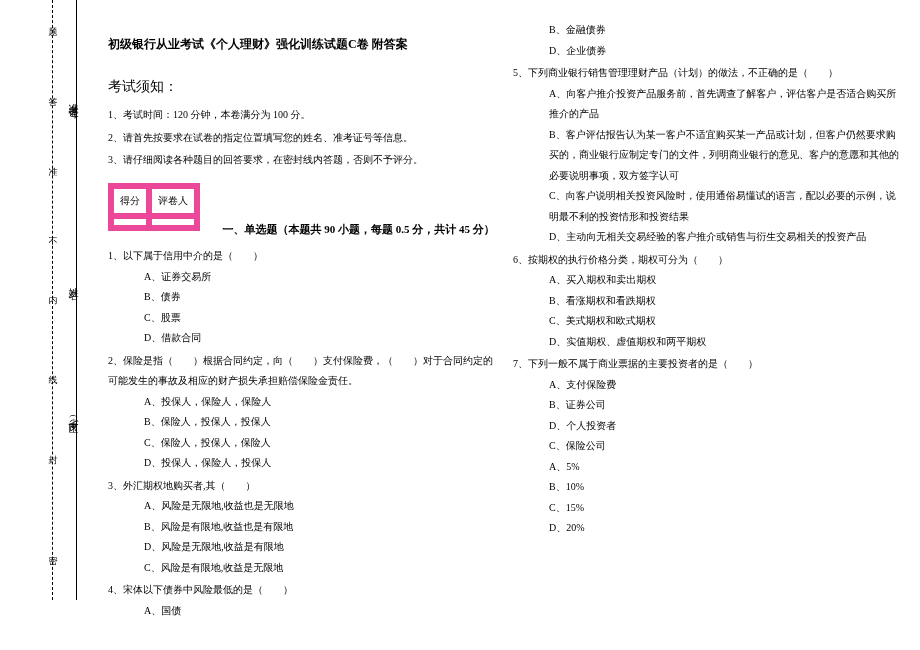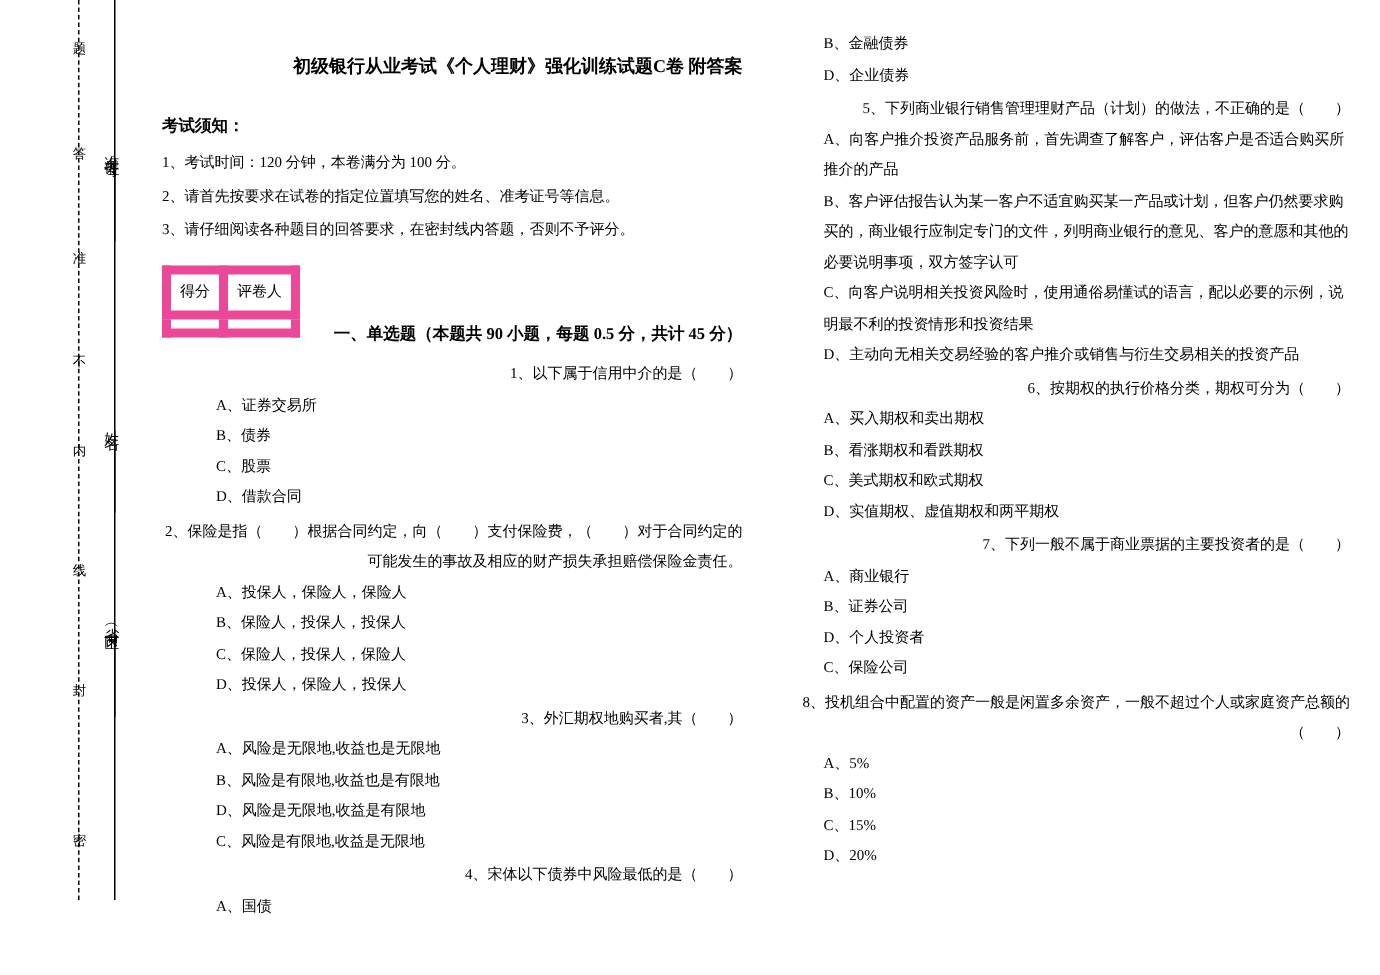--- a/index.html
+++ b/index.html
@@ -68,28 +68,28 @@
       bottom: 30px;
       display: flex;
       gap: 18px;
     }
     .col {
       flex: 1;
       line-height: 2.05;
       font-size: 10px;
     }
     .title {
-      text-align: right;
+      text-align: left;
       font-weight: bold;
       font-size: 12px;
       margin: 12px 0 16px 0;
     }
     .sect-head {
-      font-weight: bold;
-      font-size: 11px;
+      font-weight: normal;
+      font-size: 14px;
       margin-bottom: 4px;
     }
     .instr { margin-bottom: 2px; }
     .score-table {
       display: inline-block;
       border-collapse: collapse;
       margin-top: 6px;
       font-size: 10px;
     }
     .score-table td {
@@ -99,21 +99,21 @@
       height: 12px;
     }
     .section-title {
       display: inline-block;
       font-weight: bold;
       font-size: 11px;
       margin-left: 20px;
       vertical-align: middle;
     }
     .section-row { margin: 6px 0 6px 0; }
-    .q { margin-top: 2px; text-align: right; }
+    .q { margin-top: 2px; }
     .opt { padding-left: 36px; font-family: Liberation Serif, serif; }
     .opt-wide { padding-left: 0; }
     .footer {
       position: absolute;
       bottom: 6px;
       left: 0; right: 0;
       text-align: center;
       font-size: 10px;
     }
   </style>
@@ -203,26 +203,25 @@
       <div class="opt">C、向客户说明相关投资风险时，使用通俗易懂试的语言，配以必要的示例，说明最不利的投资情形和投资结果</div>
       <div class="opt">D、主动向无相关交易经验的客户推介或销售与衍生交易相关的投资产品</div>
 
       <div class="q">6、按期权的执行价格分类，期权可分为（　　）</div>
       <div class="opt">A、买入期权和卖出期权</div>
       <div class="opt">B、看涨期权和看跌期权</div>
       <div class="opt">C、美式期权和欧式期权</div>
       <div class="opt">D、实值期权、虚值期权和两平期权</div>
 
       <div class="q">7、下列一般不属于商业票据的主要投资者的是（　　）</div>
-      <div class="opt">A、商业银行</div>
+      <div class="opt">A、支付保险费</div>
       <div class="opt">B、证券公司</div>
       <div class="opt">D、个人投资者</div>
       <div class="opt">C、保险公司</div>
 
-      <div class="q">8、投机组合中配置的资产一般是闲置多余资产，一般不超过个人或家庭资产总额的（　　）</div>
       <div class="opt">A、5%</div>
       <div class="opt">B、10%</div>
       <div class="opt">C、15%</div>
       <div class="opt">D、20%</div>
     </div>
 
   </div>
 
 </div>
 

